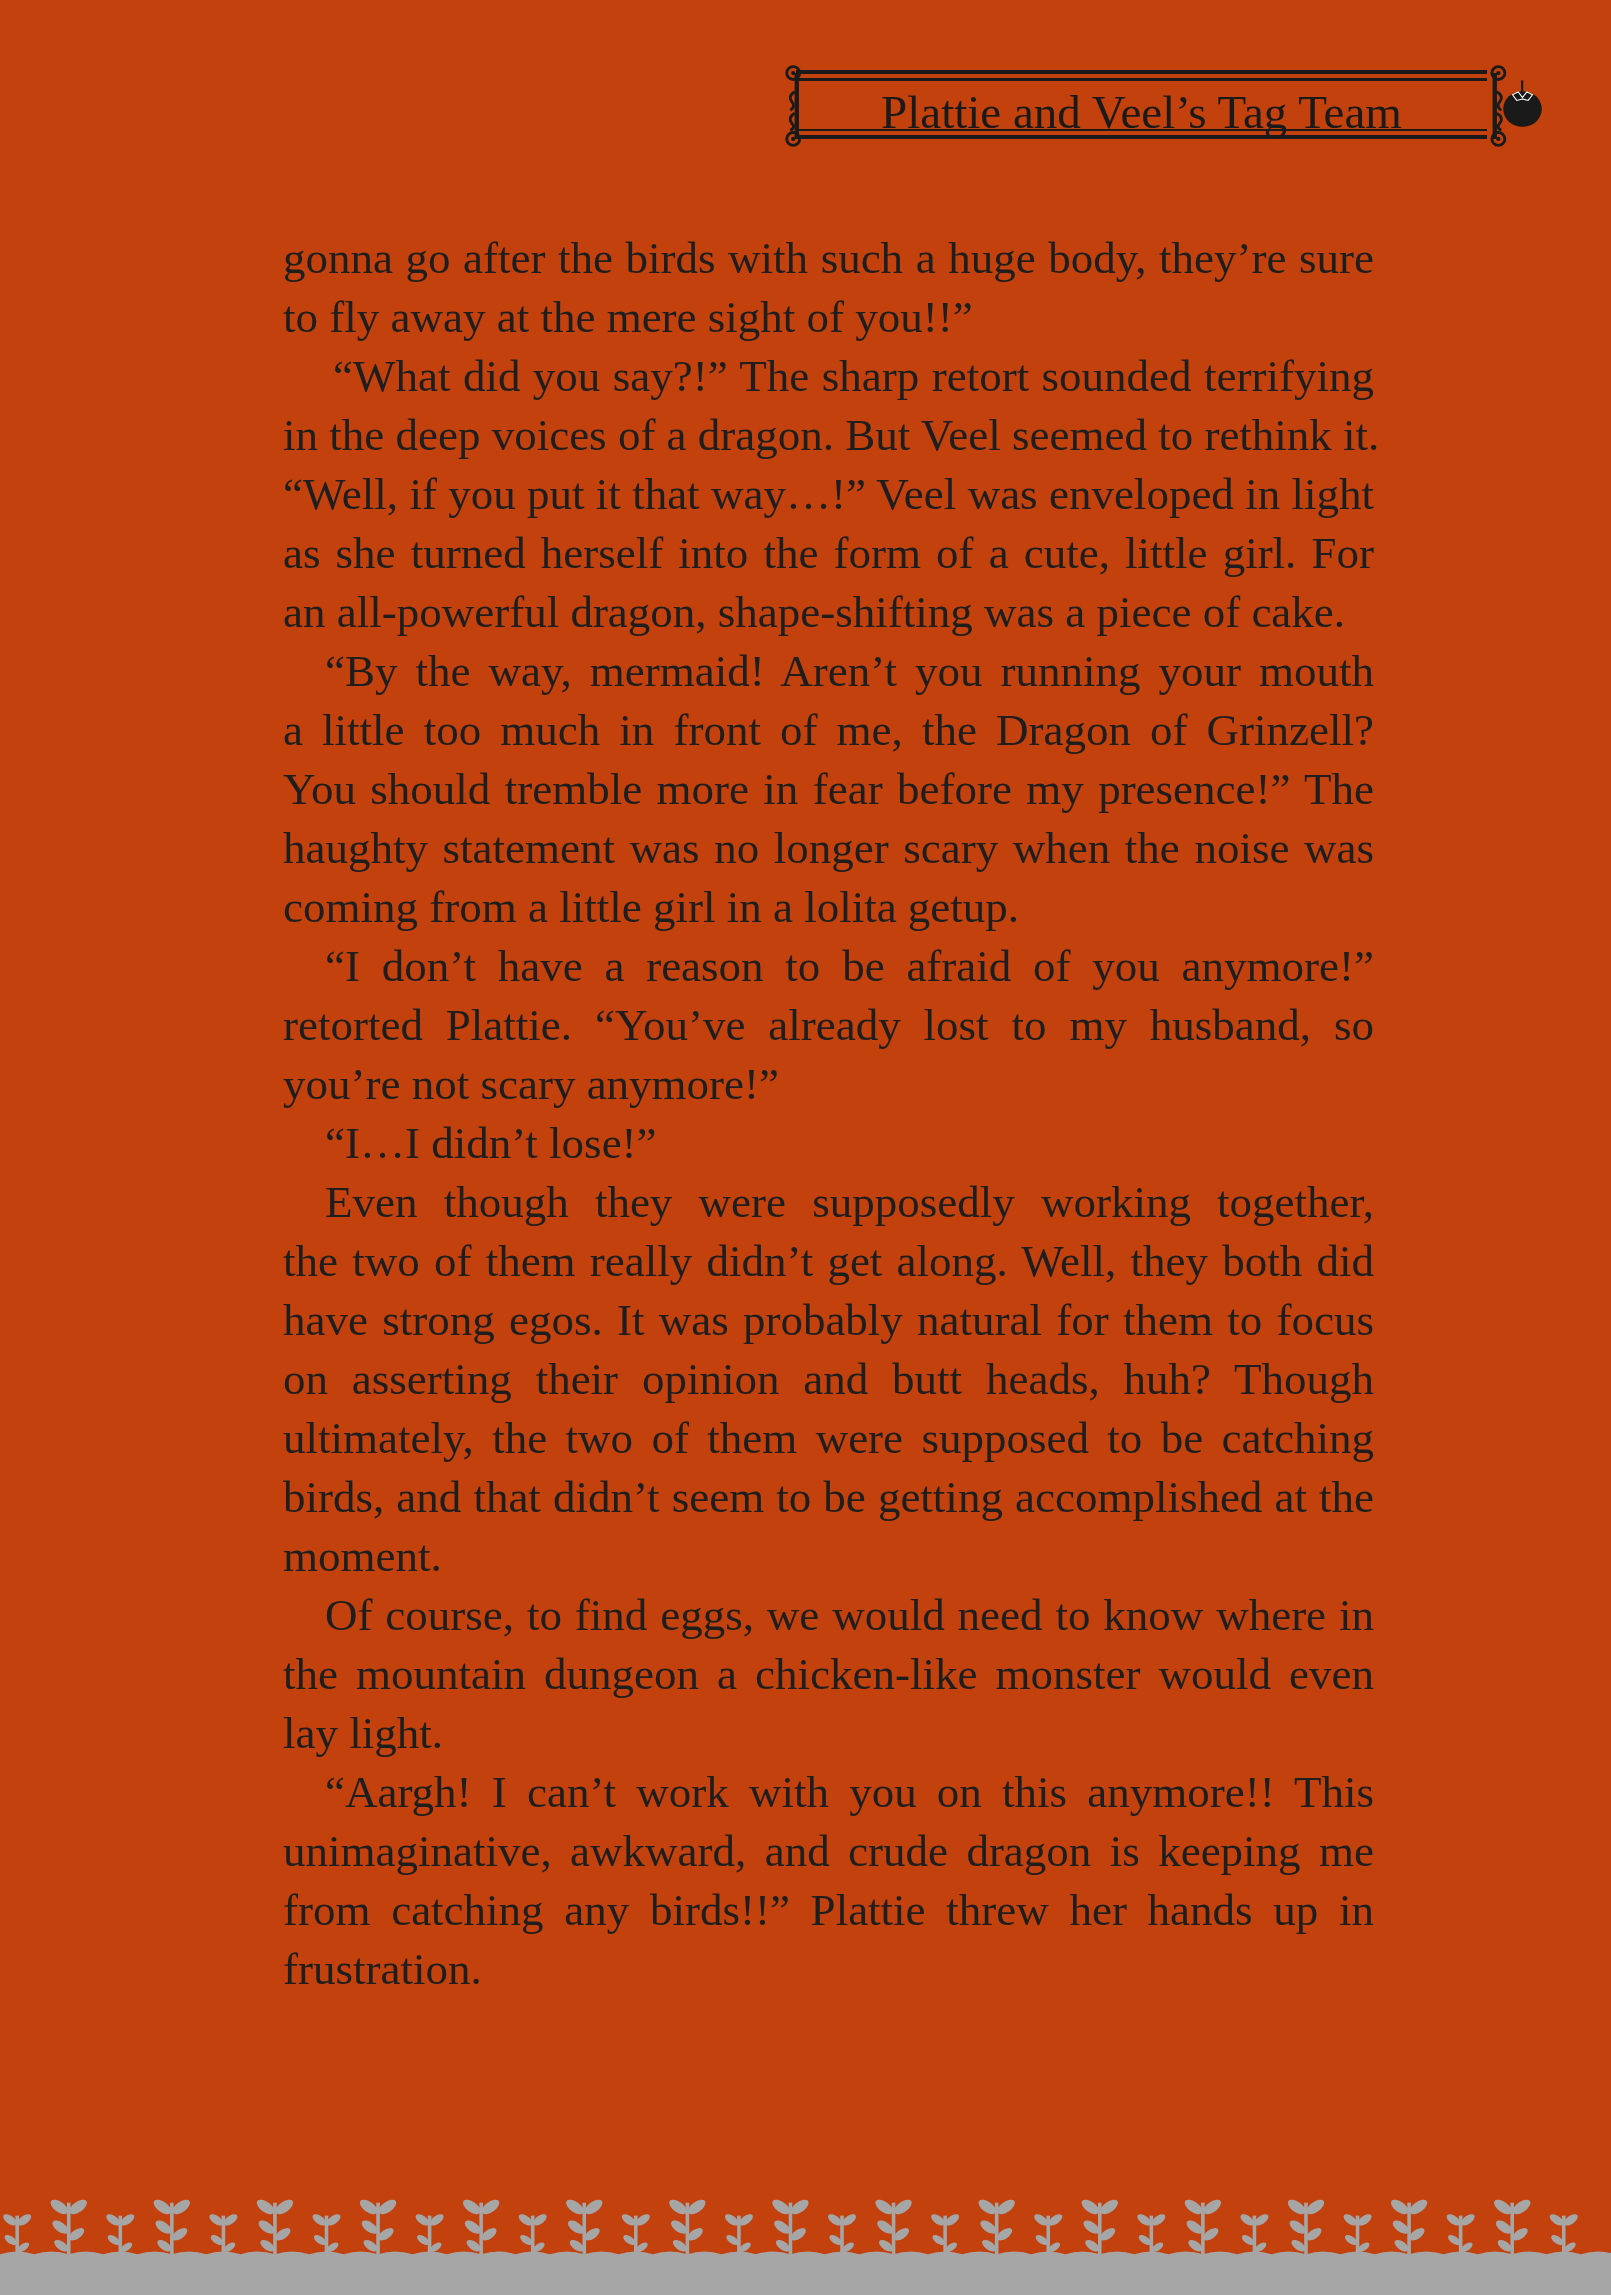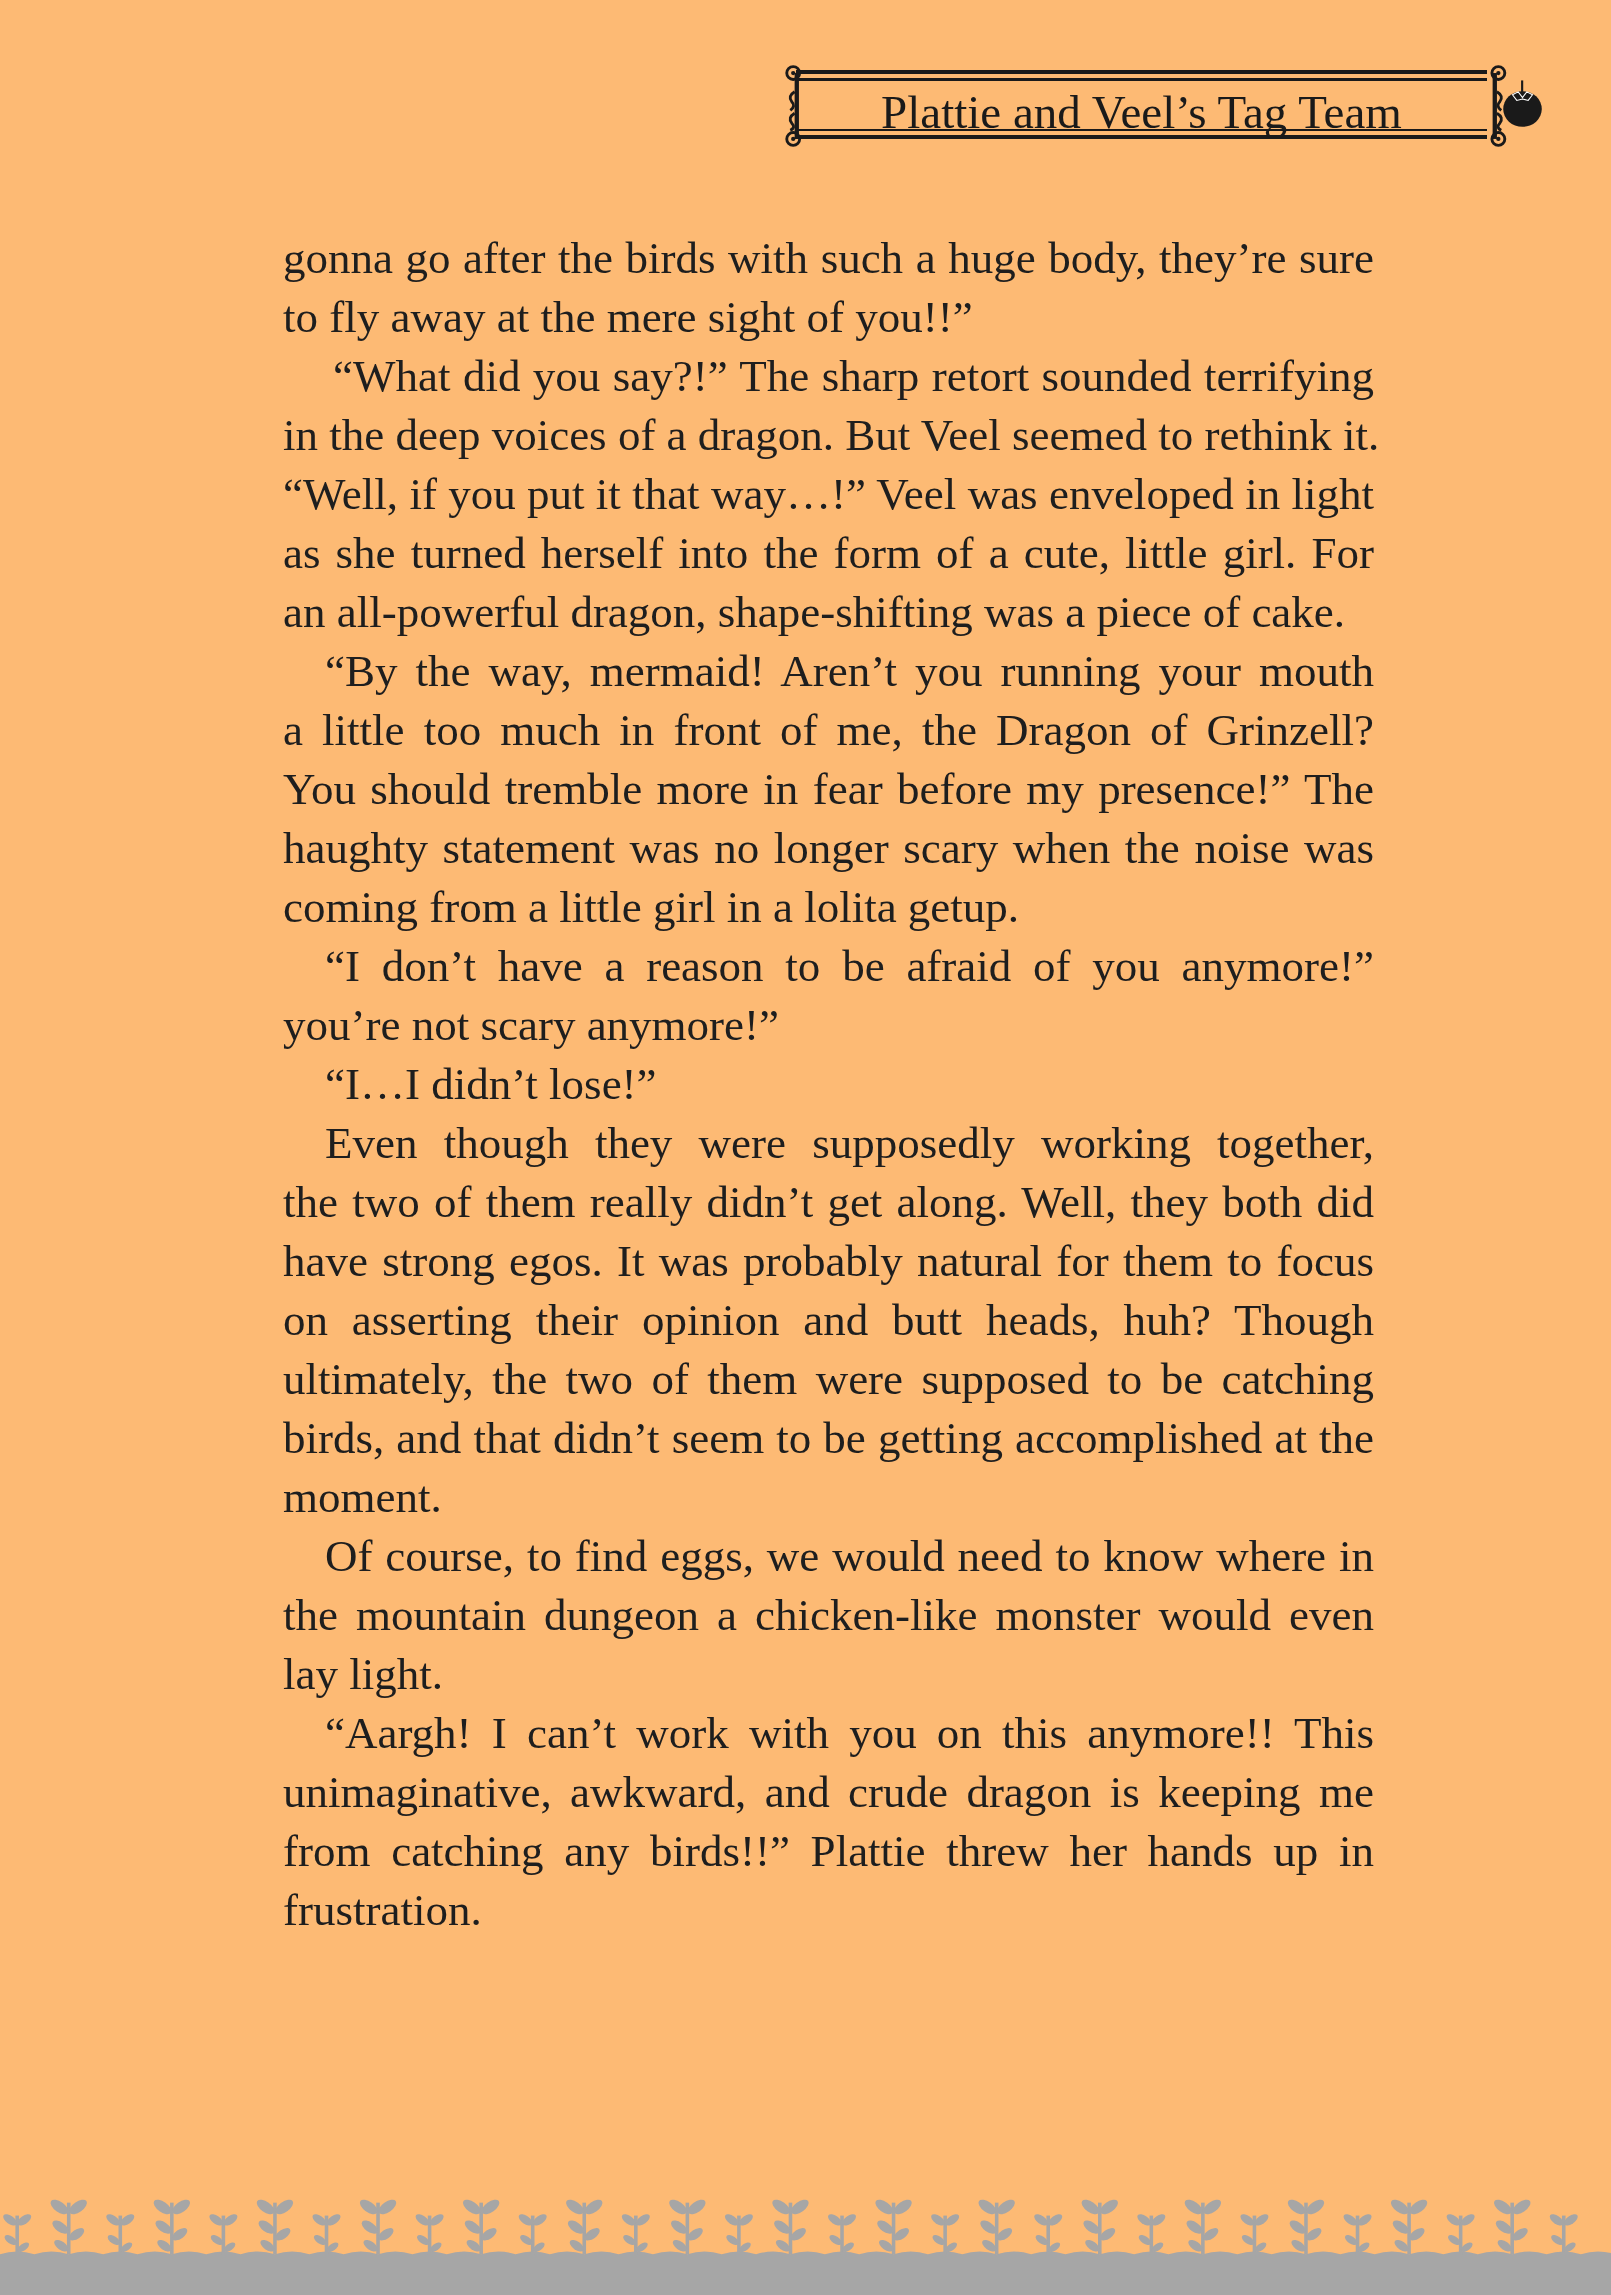--- a/index.html
+++ b/index.html
@@ -1,17 +1,17 @@
 <!DOCTYPE html>
 <html style="font-size:11.5px"><head>
 <meta charset="utf-8">
 <style>
   html, body { margin: 0; padding: 0; background: #ffffff; }
   body { width: 1611px; height: 2295px; position: relative; overflow: hidden; }
-  .page { position: absolute; left: 0; top: 0; width: 1611px; height: 2295px; background: #fdba74; }
+  .page { position: absolute; left: 0; top: 0; width: 1611px; height: 2295px; background: #c2410c; }
 
   
   .header-frame { position: absolute; left: 783px; top: 63px; width: 716px; height: 86px; }
   .header-box {
     position: absolute; left: 13px; top: 7.2px; width: 691px; height: 69px;
     border-top: 4.3px solid #1a1a1a; border-bottom: 4.3px solid #1a1a1a;
     box-sizing: border-box;
   }
   .header-box::before, .header-box::after {
     content: ""; position: absolute; left: 0; right: 0; height: 2.1px; background: #1a1a1a;
@@ -86,20 +86,21 @@
       <div class="line"><span>in the deep voices of a dragon. But Veel seemed to rethink it.</span></div>
       <div class="line"><span>“Well, if you put it that way…!” Veel was enveloped in light</span></div>
       <div class="line"><span>as she turned herself into the form of a cute, little girl. For</span></div>
       <div class="line last"><span>an all-powerful dragon, shape-shifting was a piece of cake.</span></div>
       <div class="line ind1"><span>“By the way, mermaid! Aren’t you running your mouth</span></div>
       <div class="line"><span>a little too much in front of me, the Dragon of Grinzell?</span></div>
       <div class="line"><span>You should tremble more in fear before my presence!” The</span></div>
       <div class="line"><span>haughty statement was no longer scary when the noise was</span></div>
       <div class="line last"><span>coming from a little girl in a lolita getup.</span></div>
       <div class="line ind1"><span>“I don’t have a reason to be afraid of you anymore!”</span></div>
+      <div class="line"><span>retorted Plattie. “You’ve already lost to my husband, so</span></div>
       <div class="line last"><span>you’re not scary anymore!”</span></div>
       <div class="line last ind1"><span>“I…I didn’t lose!”</span></div>
       <div class="line ind1"><span>Even though they were supposedly working together,</span></div>
       <div class="line"><span>the two of them really didn’t get along. Well, they both </span><span class="em">did</span></div>
       <div class="line"><span>have strong egos. It was probably natural for them to focus</span></div>
       <div class="line"><span>on asserting their opinion and butt heads, huh? Though</span></div>
       <div class="line"><span>ultimately, the two of them were supposed to be catching</span></div>
       <div class="line"><span>birds, and that didn’t seem to be getting accomplished at the</span></div>
       <div class="line last"><span>moment.</span></div>
       <div class="line ind1"><span>Of course, to find eggs, we would need to know where in</span></div>

